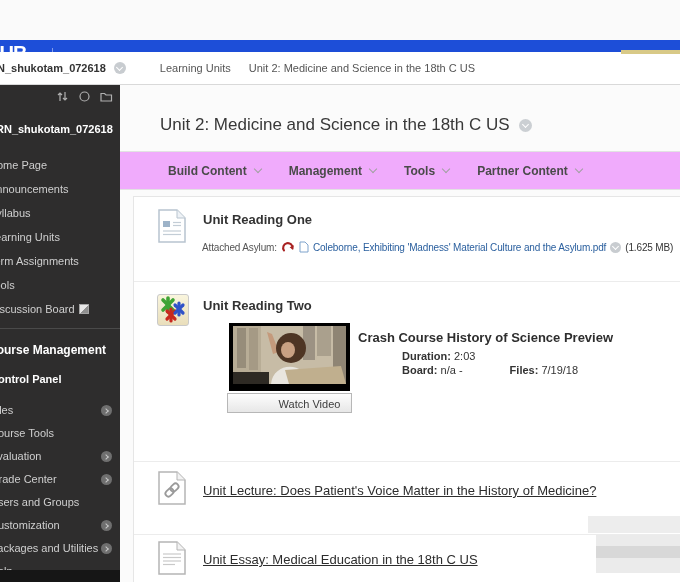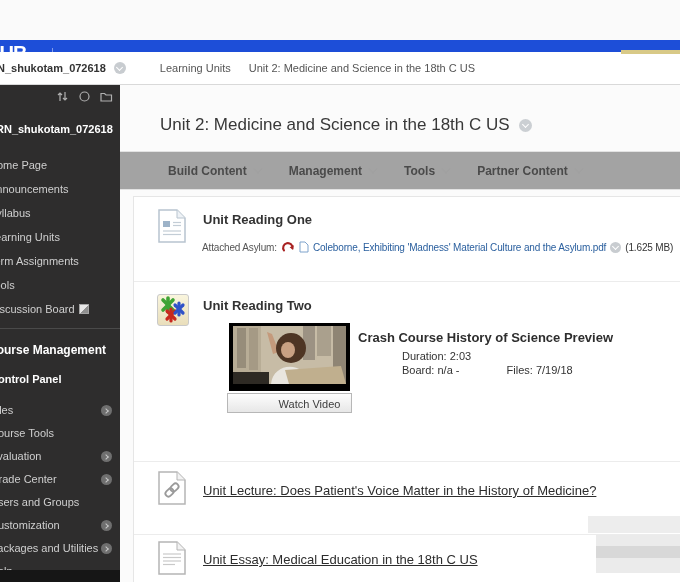--- a/index.html
+++ b/index.html
@@ -43,21 +43,21 @@
   .arrow-circle{position:absolute;right:8px;top:6px;width:11px;height:11px;border-radius:50%;background:#6f6f6f;text-indent:0;}
   .arrow-circle::after{content:"";position:absolute;left:3px;top:3.5px;width:3px;height:3px;border-top:1.5px solid #c9c9c9;border-right:1.5px solid #c9c9c9;transform:rotate(45deg);}
   .side-bottom{position:absolute;left:0;bottom:0;width:120px;height:12px;background:#161616;}
   .db-icon{display:inline-block;width:8px;height:8px;margin-left:4px;vertical-align:-1px;border:1px solid #a5a5a5;background:linear-gradient(135deg,#e8e8e8 55%,#8f8f8f 55%);}
 
   
   .main{position:absolute;left:120px;top:85px;width:560px;height:497px;background:#fbfbfb;}
   .page-title{position:absolute;left:40px;top:30px;font-size:17px;color:#383838;white-space:nowrap;display:flex;align-items:center;gap:9px;}
   .page-title .cv-circle{width:13px;height:13px;background:#cbcfd3;}
   .page-title .cv-circle::after{left:4px;top:3px;}
-  .action-bar{position:absolute;left:0;top:66px;width:560px;height:39px;background:#a3a3a3;border-top:1px solid #e2e2e2;border-bottom:1px solid #e2e2e2;display:flex;align-items:center;padding-left:48px;gap:28px;box-sizing:border-box;}
+  .action-bar{position:absolute;left:0;top:66px;width:560px;height:39px;background:#f0abfc;border-top:1px solid #e2e2e2;border-bottom:1px solid #e2e2e2;display:flex;align-items:center;padding-left:48px;gap:28px;box-sizing:border-box;}
   .action-btn{font-size:12px;font-weight:bold;color:#4a4a4a;white-space:nowrap;cursor:pointer;display:flex;align-items:center;}
   .chev-down{display:inline-block;width:5px;height:5px;border-right:1.5px solid #a0a0a0;border-bottom:1.5px solid #a0a0a0;transform:rotate(45deg);margin-left:8px;margin-top:-3px;}
 
   .content-panel{position:absolute;left:13px;top:111px;right:-8px;bottom:-6px;background:#fff;border:1px solid #e6e6e6;}
   .divider{position:absolute;left:0;right:0;height:1px;background:#ececec;}
   .item-title{font-size:13px;font-weight:bold;color:#333;white-space:nowrap;}
   .item-link{font-size:13px;font-weight:normal;color:#2d2d2d;text-decoration:underline;white-space:nowrap;cursor:pointer;}
 
   .i1-icon{position:absolute;left:24px;top:12px;}
   .i1-title{position:absolute;left:69px;top:15px;}
@@ -67,21 +67,21 @@
   .i1-attach .cv-circle::after{left:3px;top:2px;}
   .file-size{color:#333;}
 
   .i2-icon{position:absolute;left:23px;top:97px;width:30px;height:30px;border:1px solid #c9c9c9;border-radius:3px;background:linear-gradient(#f9f5dd,#e9debb);}
   .i2-title{position:absolute;left:69px;top:101px;}
   .video-box{position:absolute;left:95px;top:126px;width:121px;height:68px;background:#000;box-sizing:border-box;padding:3px 4px 7px 4px;cursor:pointer;}
   .watch-btn{position:absolute;left:93px;top:196px;width:125px;height:20px;background:linear-gradient(#fdfdfd,#e7e7e7);border:1px solid #b7b7b7;font-size:11px;color:#3d3d3d;text-align:center;line-height:20px;cursor:pointer;box-sizing:border-box;padding-left:40px;}
   .v-title{position:absolute;left:224px;top:133px;font-size:13px;font-weight:bold;color:#2e2e2e;white-space:nowrap;}
   .v-meta1{position:absolute;left:224px;top:153px;font-size:11px;color:#333;white-space:nowrap;}
   .v-meta2{position:absolute;left:224px;top:167px;font-size:11px;color:#333;white-space:nowrap;}
-  .v-meta1 b,.v-meta2 b{font-weight:normal;padding-left:44px;}
+  .v-meta1 b,.v-meta2 b{font-weight:bold;padding-left:44px;}
 
   .i3-icon{position:absolute;left:24px;top:274px;}
   .i3-link{position:absolute;left:69px;top:286px;}
   .i4-icon{position:absolute;left:24px;top:344px;}
   .i4-link{position:absolute;left:69px;top:355px;}
   .d1{top:84px;} .d2{top:264px;} .d3{top:337px;}
 
   .redact{position:absolute;z-index:6;}
   .redact-a{left:588px;top:516px;width:92px;height:17px;background:#ededed;}
   .redact-b{left:596px;top:535px;width:84px;height:38px;background:#ebebeb;}

